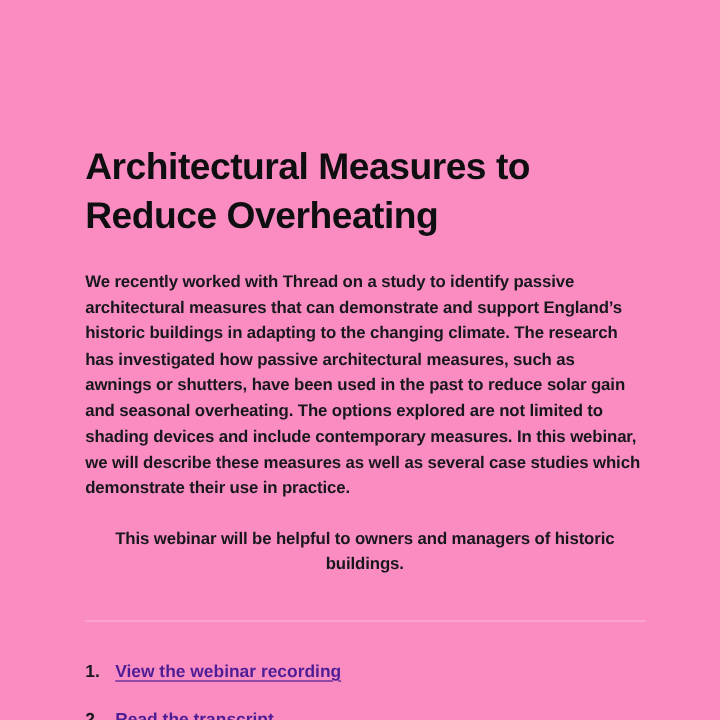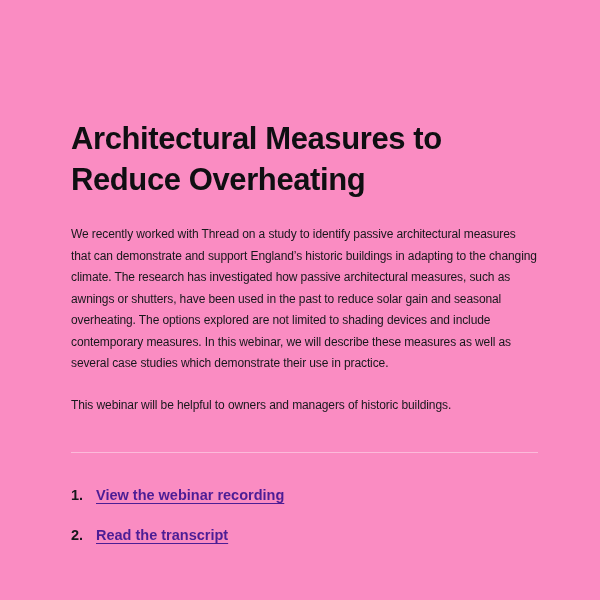--- a/index.html
+++ b/index.html
@@ -25,28 +25,29 @@
     margin: 0 0 24px 0;
     font-size: 31px;
     line-height: 41px;
     font-weight: 700;
     letter-spacing: -0.4px;
     color: #0f0f12;
   }
   p.body-text {
     margin: 0 0 16px 0;
     max-width: 467px;
-    font-size: 12px;
+    font-size: 14px;
     line-height: 21.5px;
     letter-spacing: -0.1px;
-    font-weight: 400;
+    font-weight: 700;
   }
   p.audience {
     margin-top: 20px;
     margin-bottom: 36px;
+    text-align: center;
   }
   hr.divider {
     border: none;
     border-top: 1px solid rgba(255, 255, 255, 0.4);
     margin: 0 0 32px 0;
     width: 467px;
   }
   ol.resource-list {
     list-style: none;
     margin: 0;

